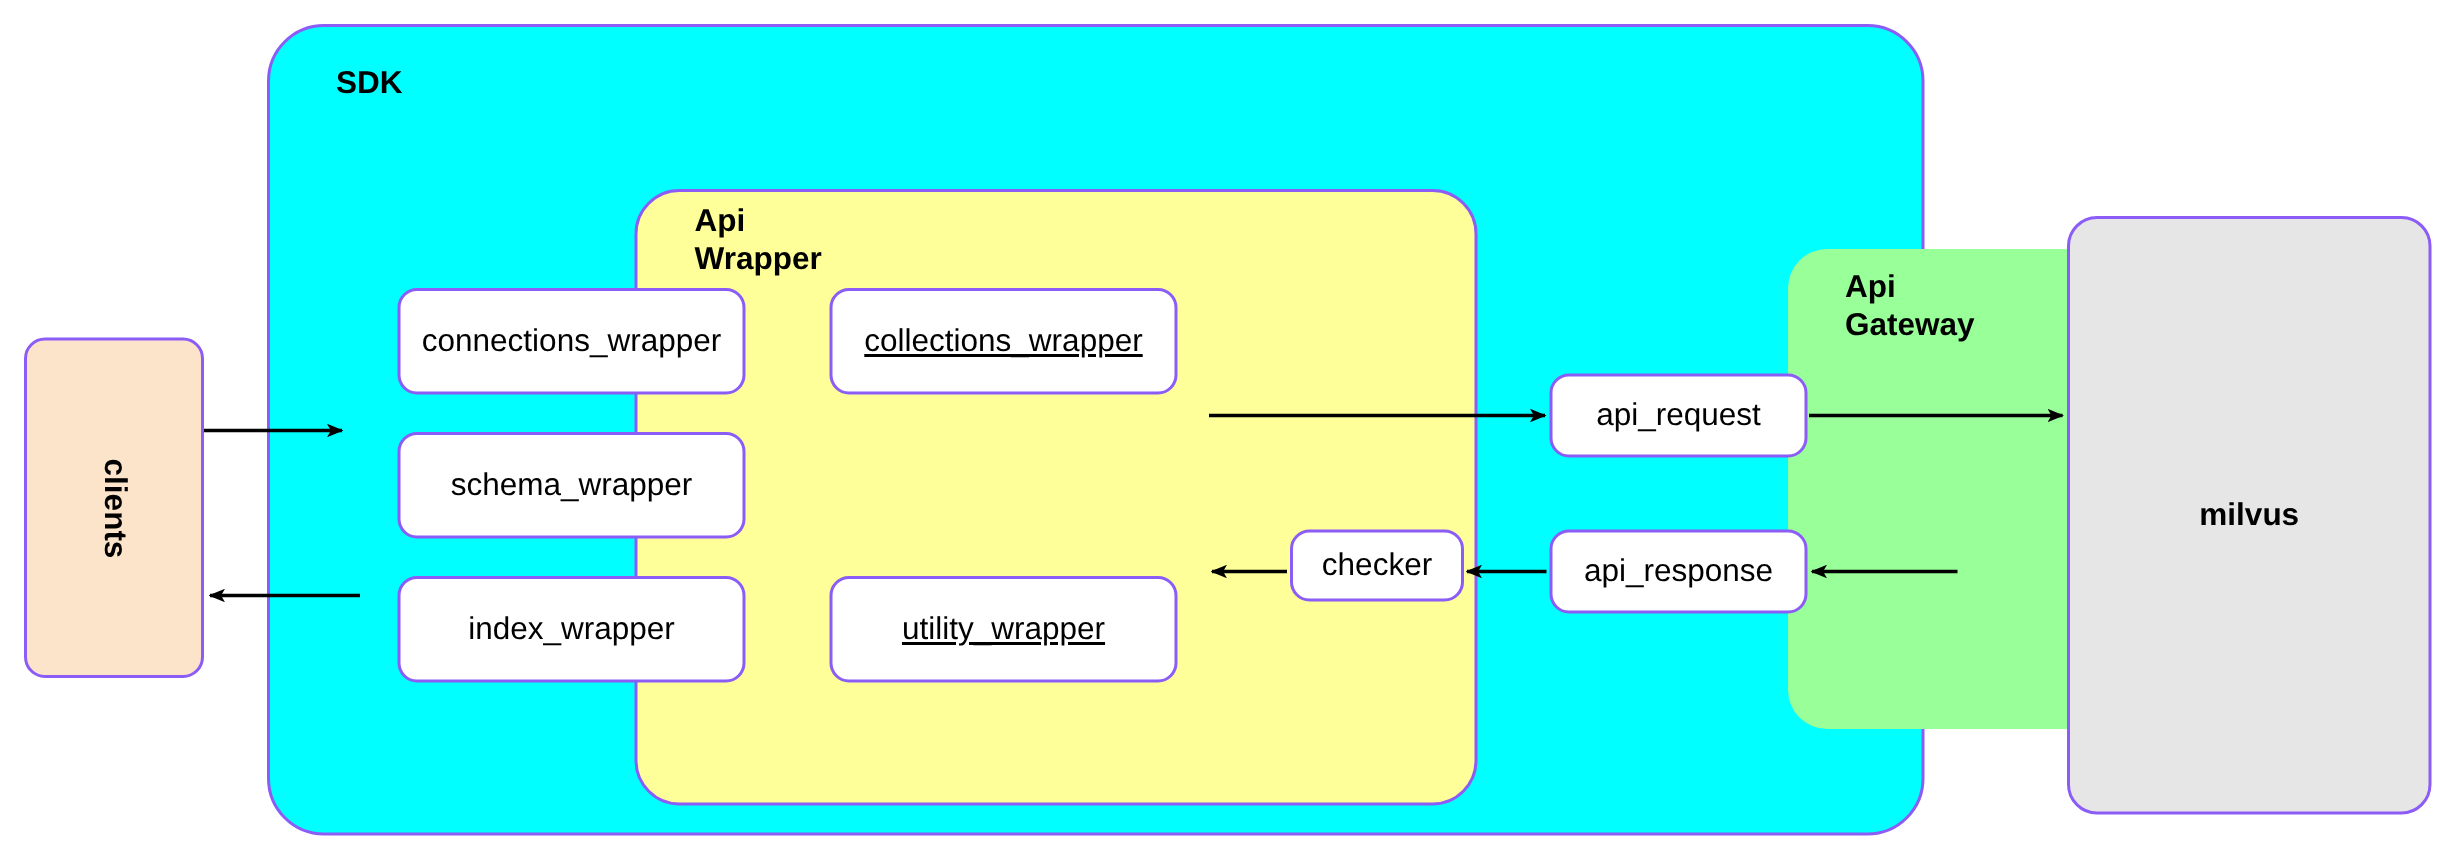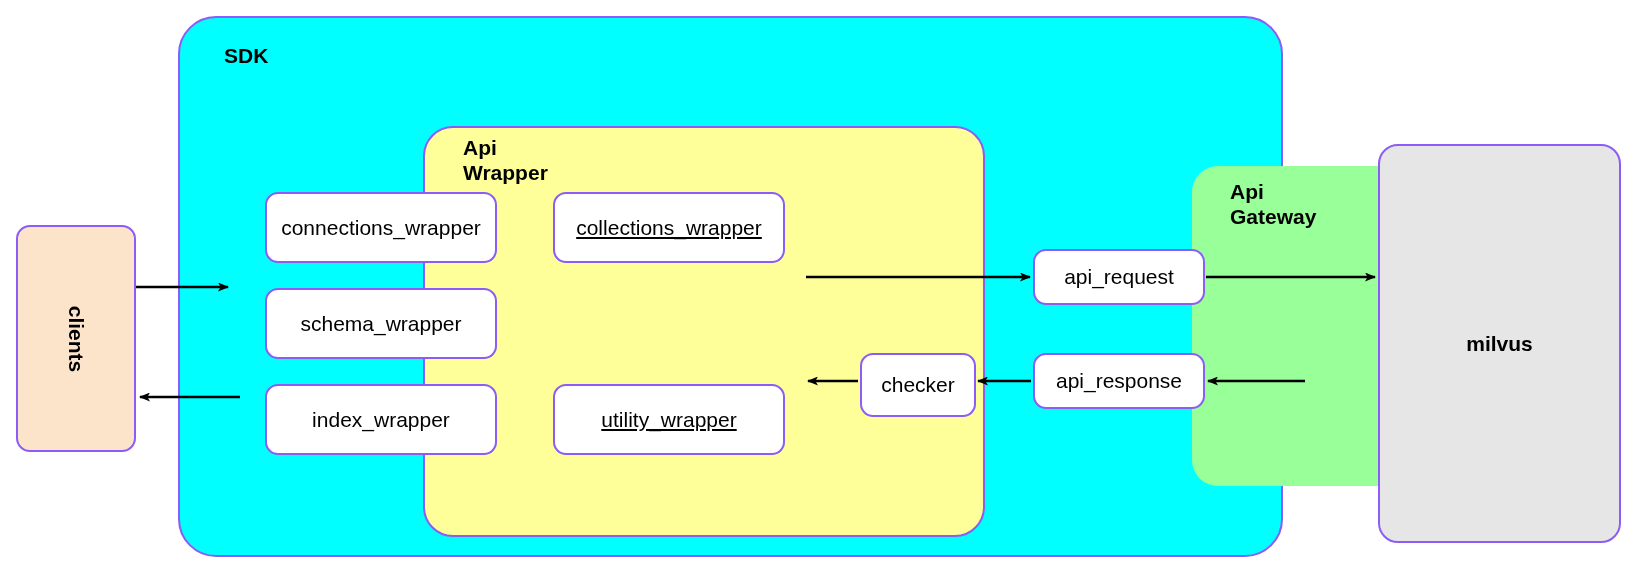--- a/index.html
+++ b/index.html
@@ -90,21 +90,21 @@
   #gw-api-request {
     left: 1033px; top: 249px;
     width: 172px; height: 56px;
   }
   #gw-api-response {
     left: 1033px; top: 353px;
     width: 172px; height: 56px; text-align: center;
   }
   #checker-node {
     left: 860px; top: 353px;
-    width: 116px; height: 64px;
+    width: 116px; height: 48px;
   }
   #clients-node {
     left: 16px; top: 225px;
     width: 120px; height: 227px;
     background: #fce4ca;
     border-radius: 14px;
   }
   #clients-label {
     font-size: 21px;
     font-weight: bold;

